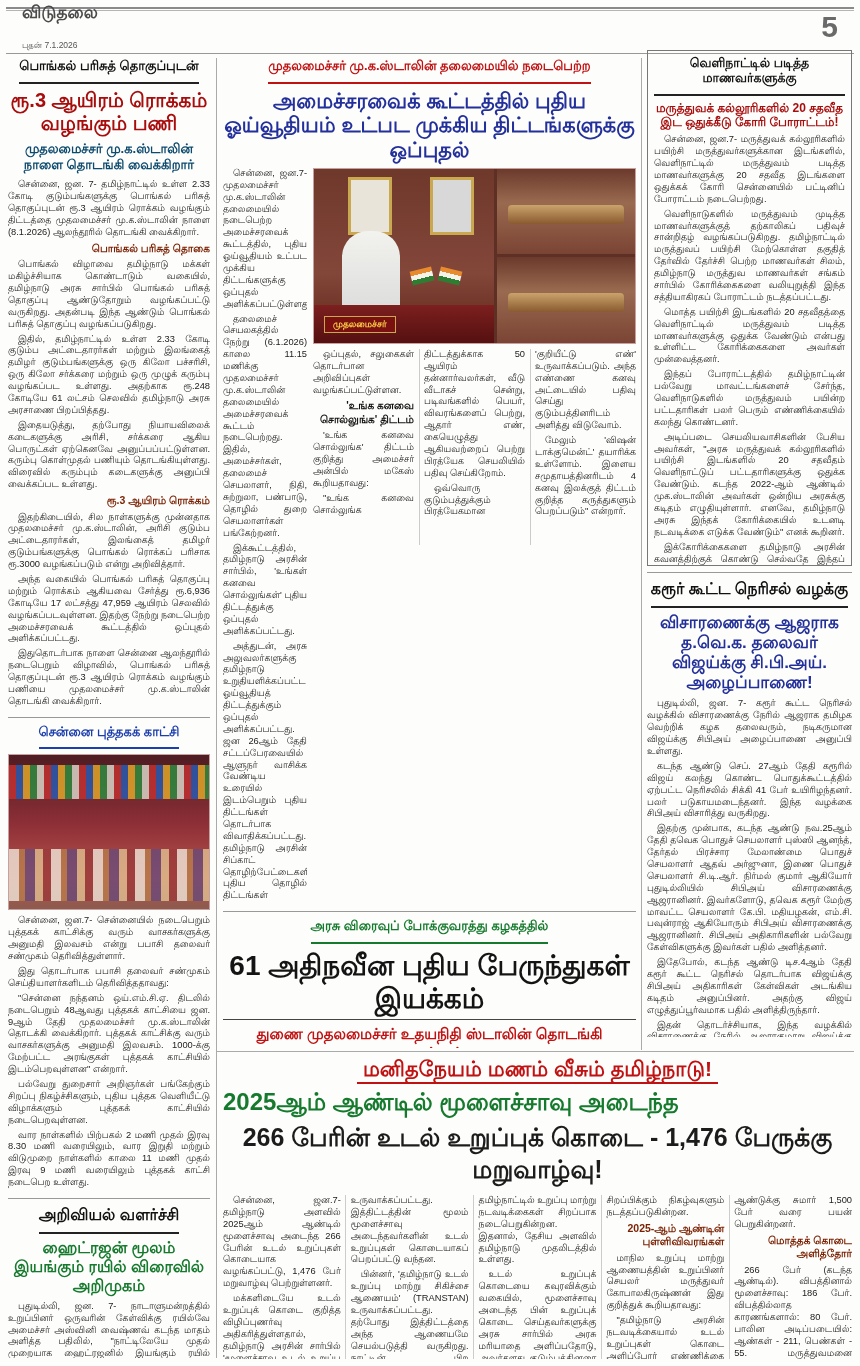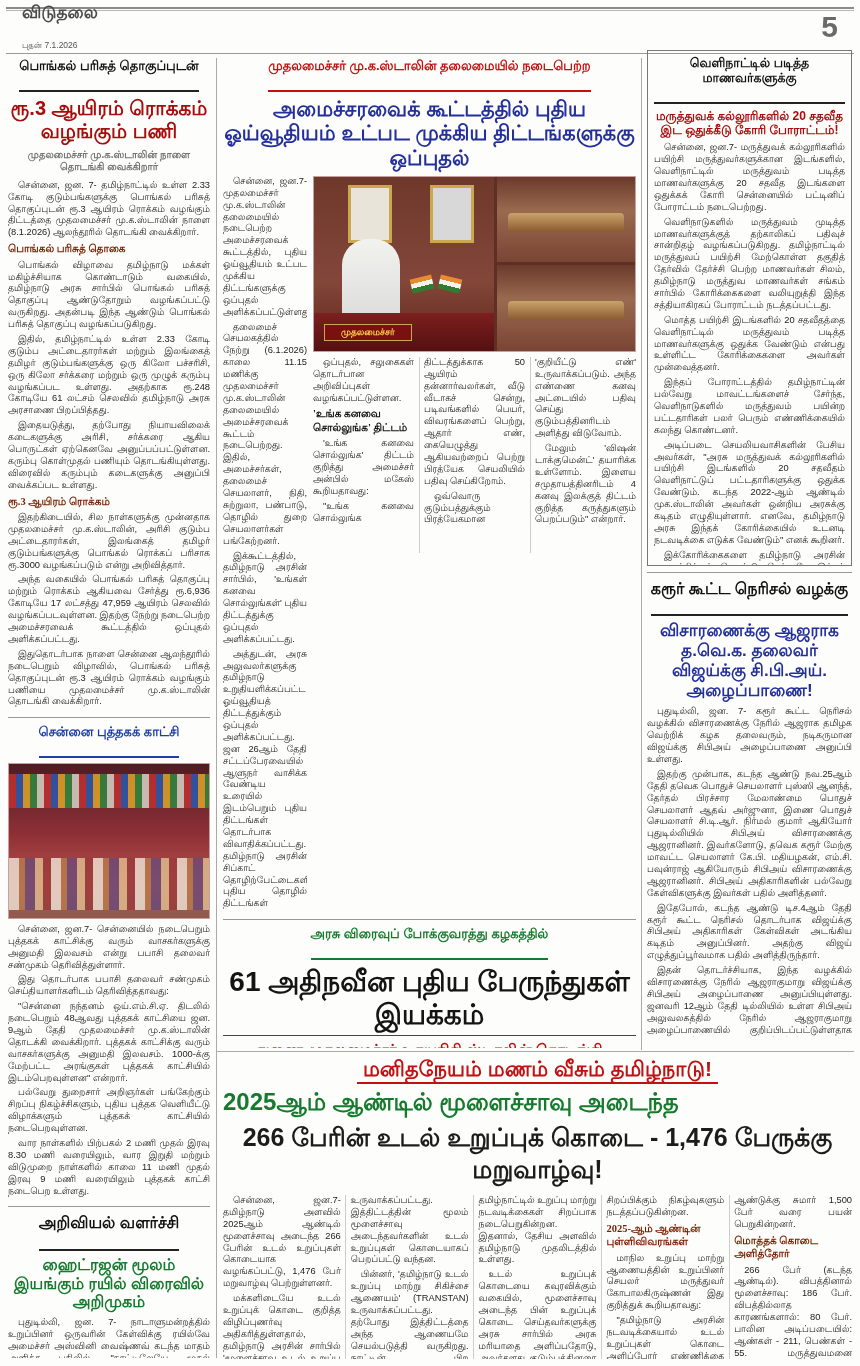--- a/index.html
+++ b/index.html
@@ -16,31 +16,31 @@
   .mast-date  { position:absolute; left:22px; top:40px; font-size:8.5px; color:#555; }
   .mast-page  { position:absolute; right:22px; top:10px; font-size:30px; font-weight:bold; color:#6a6a6a; }
   .mast-bottom { position:absolute; left:6px; right:6px; top:53px; border-top:1px solid #999; }
 
   
   .vline { position:absolute; width:0; border-left:1px solid #aaa; }
   .hline { position:absolute; height:0; border-top:1px solid #aaa; }
 
   
   .kicker { font-weight:bold; text-align:center; font-size:13px; line-height:1.2;
-    padding-bottom:16px; margin:0 auto 5px; border-bottom:2px solid #222; color:#111; width:fit-content; }
+    padding-bottom:8px; margin:0 auto 5px; border-bottom:2px solid #222; color:#111; width:fit-content; }
   .kicker.red   { color:#c01212; border-color:#c01212; }
   .kicker.green { color:#157a2d; border-color:#157a2d; }
   .kicker.blue  { color:#1d3fae; border-color:#1d3fae; }
   .kicker.small { font-size:16px; }
   .headline { font-weight:bold; text-align:center; line-height:1.18; margin-bottom:5px; }
-  .deck { font-weight:bold; text-align:center; font-size:10px; line-height:1.25; margin-bottom:6px; color:#737373; }
+  .deck { font-weight:bold; text-align:center; font-size:13px; line-height:1.25; margin-bottom:6px; color:#0c4a6e; }
   .deck.red { color:#c01212; }
   .body { font-size:9.3px; line-height:1.28; text-align:justify; color:#222; overflow:hidden; }
   .body p, .para { margin:0 0 3px; text-indent:10px; }
-  .subhead { font-weight:bold; text-align:left; font-size:10.5px; color:#7a1f00; margin:3px 0 4px; text-indent:0;font-family:Liberation Serif, serif; }
+  .subhead { font-weight:bold; text-align:right; font-size:10.5px; color:#7a1f00; margin:3px 0 4px; text-indent:0; }
   .subhead.black { color:#111; }
   .cols3 { column-count:3; column-gap:10px; column-rule:1px solid #ccc; }
   .cols5 { column-count:5; column-gap:10px; column-rule:1px solid #ccc; }
   .art-divider { border-top:1px solid #999; margin:6px 0; }
 
   
   #left-rail  { position:absolute; left:8px;  top:58px; width:202px; height:1300px; overflow:hidden; }
   #center-col { position:absolute; left:223px; top:58px; width:413px; height:990px; overflow:hidden; }
   #right-rail { position:absolute; left:647px; top:50px; width:205px; height:990px; overflow:hidden; }
   #organ-art  { position:absolute; left:223px; top:1057px; width:629px; height:302px; overflow:hidden; }
@@ -48,21 +48,21 @@
   
   .photo { position:relative; overflow:hidden; border:1px solid #c9a0a0; margin-bottom:5px; }
   .ph-cabinet { height:176px; display:flex; gap:3px; background:#5e2f24; }
   .ph-cab-left { flex:1.3; position:relative; background:linear-gradient(180deg,#6e382a 0%,#83473a 60%,#5e2416 100%); }
   .frame { position:absolute; top:8px; width:44px; height:58px; background:#e8e4da; border:3px solid #caa84f; }
   .frame.f1 { left:34px; } .frame.f2 { left:116px; background:#d8d8d8; }
   .figure-white { position:absolute; left:28px; top:62px; width:58px; height:78px; border-radius:26px 26px 4px 4px;
     background:linear-gradient(#f2f2ee,#ddd); }
   .desk { position:absolute; left:0; right:0; bottom:0; height:38px; background:linear-gradient(#7c1f1f,#551010); }
   .nameplate { position:absolute; left:10px; bottom:10px; background:#7a1010; color:#ffd24a; font-weight:bold;
-    font-size:9px; padding:2px 16px; border:1px solid #caa84f; }
+    font-size:9px; padding:2px 8px; border:1px solid #caa84f; }
   .flags { position:absolute; left:95px; bottom:34px; width:60px; height:44px; }
   .flag { position:absolute; width:22px; height:14px; background:linear-gradient(#e88b2e 33%,#f5f2ea 33% 66%,#2e7d32 66%); }
   .flag.fa { left:2px; top:4px; transform:rotate(-14deg); }
   .flag.fb { left:30px; top:4px; transform:rotate(14deg); }
   .ph-cab-right { flex:1; display:flex; flex-direction:column; gap:3px; }
   .cab-hall { flex:1; background:linear-gradient(180deg,#6b3a2c 0%,#9a6a50 40%,#7a4434 100%); position:relative; }
   .cab-hall::after { content:""; position:absolute; left:8%; right:8%; top:42%; height:22%;
     background:linear-gradient(#caa36b,#8a5a30); border-radius:4px; }
 
   .ph-bookfair { height:156px; background:linear-gradient(180deg,#4d1c22 0%,#8e2f37 45%,#b8544c 80%,#8c5a4e 100%); }
@@ -236,20 +236,21 @@
     </div>
 
     <div class="art-divider"></div>
 
     <div style="height:458px; overflow:hidden;">
       <div class="kicker small">கரூர் கூட்ட நெரிசல் வழக்கு</div>
       <div class="headline hl-blue" style="font-size:17px;">விசாரணைக்கு ஆஜராக த.வெ.க. தலைவர் விஜய்க்கு சி.பி.அய். அழைப்பாணை!</div>
       <div class="body">
         <div>
             <p class="para">புதுடில்லி, ஜன. 7- கரூர் கூட்ட நெரிசல் வழக்கில் விசாரணைக்கு நேரில் ஆஜராக தமிழக வெற்றிக் கழக தலைவரும், நடிகருமான விஜய்க்கு சிபிஅய் அழைப்பாணை அனுப்பி உள்ளது.</p>
+            <p class="para">கடந்த ஆண்டு செப். 27ஆம் தேதி கரூரில் விஜய் கலந்து கொண்ட பொதுக்கூட்டத்தில் ஏற்பட்ட நெரிசலில் சிக்கி 41 பேர் உயிரிழந்தனர். பலர் படுகாயமடைந்தனர். இந்த வழக்கை சிபிஅய் விசாரித்து வருகிறது.</p>
             <p class="para">இதற்கு முன்பாக, கடந்த ஆண்டு நவ.25ஆம் தேதி தவெக பொதுச் செயலாளர் புஸ்ஸி ஆனந்த், தேர்தல் பிரச்சார மேலாண்மை பொதுச் செயலாளர் ஆதவ் அர்ஜுனா, இணை பொதுச் செயலாளர் சி.டி.ஆர். நிர்மல் குமார் ஆகியோர் புதுடில்லியில் சிபிஅய் விசாரணைக்கு ஆஜரானினர். இவர்களோடு, தவெக கரூர் மேற்கு மாவட்ட செயலாளர் கே.பி. மதியழகன், எம்.சி. பவுன்ராஜ் ஆகியோரும் சிபிஅய் விசாரணைக்கு ஆஜரானினர். சிபிஅய் அதிகாரிகளின் பல்வேறு கேள்விகளுக்கு இவர்கள் பதில் அளித்தனர்.</p>
             <p class="para">இதேபோல், கடந்த ஆண்டு டிச.4ஆம் தேதி கரூர் கூட்ட நெரிசல் தொடர்பாக விஜய்க்கு சிபிஅய் அதிகாரிகள் கேள்விகள் அடங்கிய கடிதம் அனுப்பினர். அதற்கு விஜய் எழுத்துப்பூர்வமாக பதில் அளித்திருந்தார்.</p>
             <p class="para">இதன் தொடர்ச்சியாக, இந்த வழக்கில் விசாரணைக்கு நேரில் ஆஜராகுமாறு விஜய்க்கு சிபிஅய் அழைப்பாணை அனுப்பியுள்ளது. ஜனவரி 12ஆம் தேதி டில்லியில் உள்ள சிபிஅய் அலுவலகத்தில் நேரில் ஆஜராகுமாறு அழைப்பாணையில் குறிப்பிடப்பட்டுள்ளதாக தகவல் அறிந்த வட்டாரங்கள் தெரிவித்தன.</p>
           </div>
       </div>
     </div>
   </div>
 
   <div id="organ-art">
     <div class="organ-l1"><span>மனிதநேயம் மணம் வீசும் தமிழ்நாடு!</span></div>

